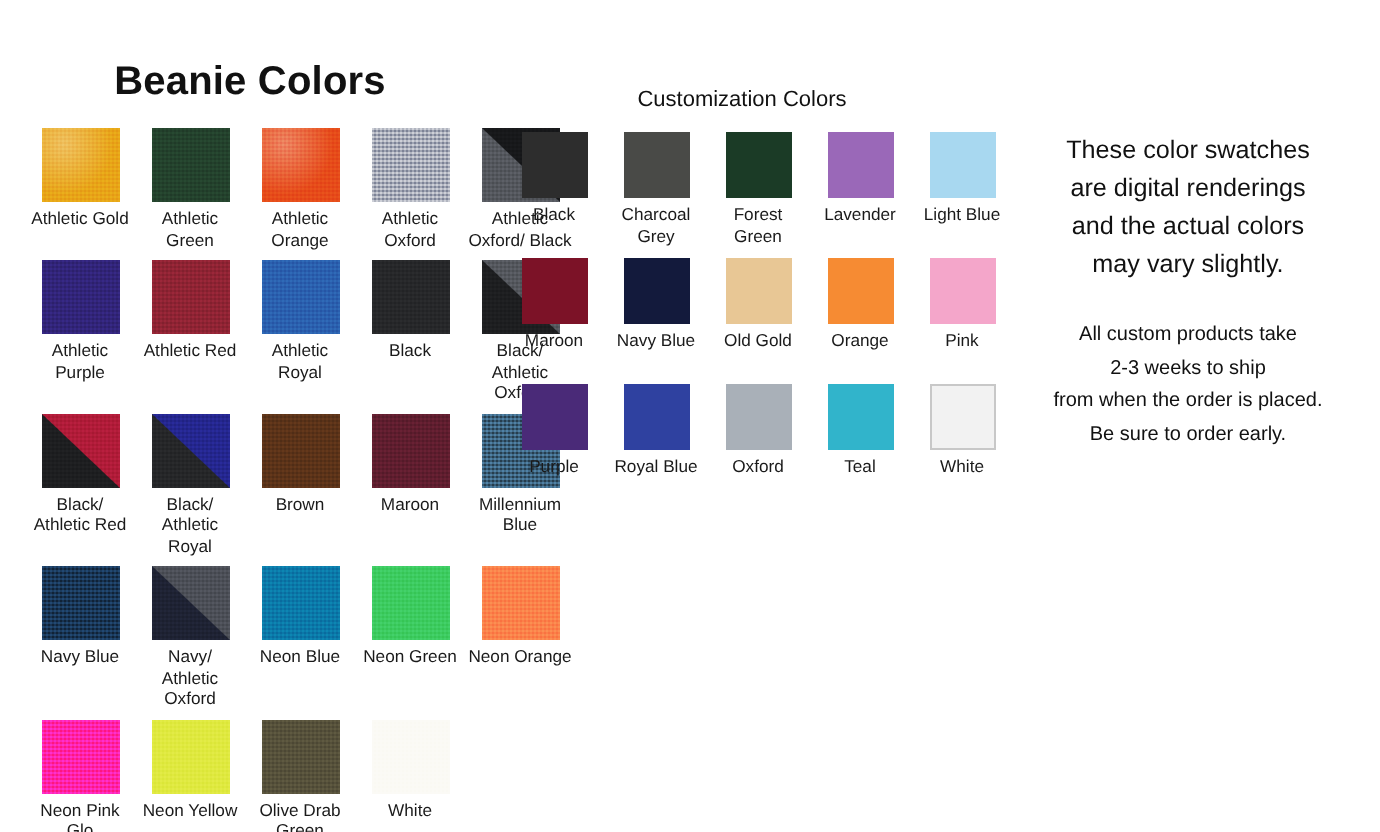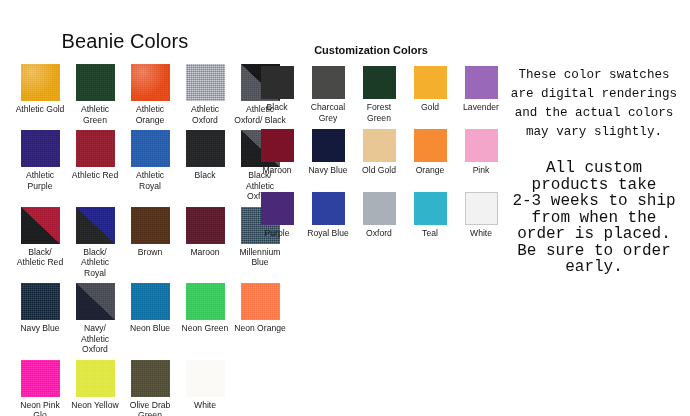--- a/index.html
+++ b/index.html
@@ -21,21 +21,21 @@
   
   .panel-beanie {
     position: absolute;
     left: 0px;
     top: 30px;
     width: 250px;
   }
   .title-beanie {
     text-align: center;
     font-size: 20px;
-    font-weight: 400;
+    font-weight: 700;
     letter-spacing: 0.1px;
     color: #111111;
     margin: 0 0 12px 0;
     line-height: 1.1;
   }
   .grid-beanie {
     display: grid;
     grid-template-columns: repeat(5, 50px);
     column-gap: 5px;
     row-gap: 0px;
@@ -67,21 +67,21 @@
   
   .panel-custom {
     position: absolute;
     left: 252px;
     top: 44px;
     width: 238px;
   }
   .title-custom {
     text-align: center;
     font-size: 11px;
-    font-weight: 700;
+    font-weight: 400;
     color: #111111;
     margin: 0 0 10px 0;
     line-height: 1.1;
   }
   .grid-custom {
     display: grid;
     grid-template-columns: repeat(5, 46px);
     column-gap: 5px;
     padding-left: 2px;
   }
@@ -116,26 +116,26 @@
     width: 188px;
     text-align: center;
   }
   .note-primary {
     font-size: 12.6px;
     line-height: 19px;
     color: #111111;
     margin: 0 0 18px 0;
   }
   .note-secondary {
-    font-size: 16px;
+    font-size: 10px;
     line-height: 16.5px;
     color: #111111;
     margin: 10px;
   }
-  .note-line { display: block; font-family: Liberation Mono, monospace; }
+  .note-line { display: block; }
 
   
   .tex-heather::after,
   .tex-soft::after {
     content: "";
     position: absolute;
     inset: 0;
     pointer-events: none;
   }
   .tex-heather::after {
@@ -277,26 +277,26 @@
         </div>
         <div class="cell-custom">
           <div class="sw-custom" style="background-color: rgb(73, 74, 71);"></div>
           <div class="lbl-custom">Charcoal Grey</div>
         </div>
         <div class="cell-custom">
           <div class="sw-custom" style="background-color: rgb(27, 59, 38);"></div>
           <div class="lbl-custom">Forest Green</div>
         </div>
         <div class="cell-custom">
-          <div class="sw-custom" style="background-color: rgb(244, 176, 44);"></div>
-          <div class="lbl-custom">Gold</div>
-        </div>
-        <div class="cell-custom">
           <div class="sw-custom" style="background-color: rgb(154, 104, 184);"></div>
           <div class="lbl-custom">Lavender</div>
+        </div>
+        <div class="cell-custom">
+          <div class="sw-custom" style="background-color: rgb(168, 216, 240);"></div>
+          <div class="lbl-custom">Light Blue</div>
         </div>
         <div class="cell-custom">
           <div class="sw-custom" style="background-color: rgb(124, 18, 39);"></div>
           <div class="lbl-custom">Maroon</div>
         </div>
         <div class="cell-custom">
           <div class="sw-custom" style="background-color: rgb(19, 26, 60);"></div>
           <div class="lbl-custom">Navy Blue</div>
         </div>
         <div class="cell-custom">

